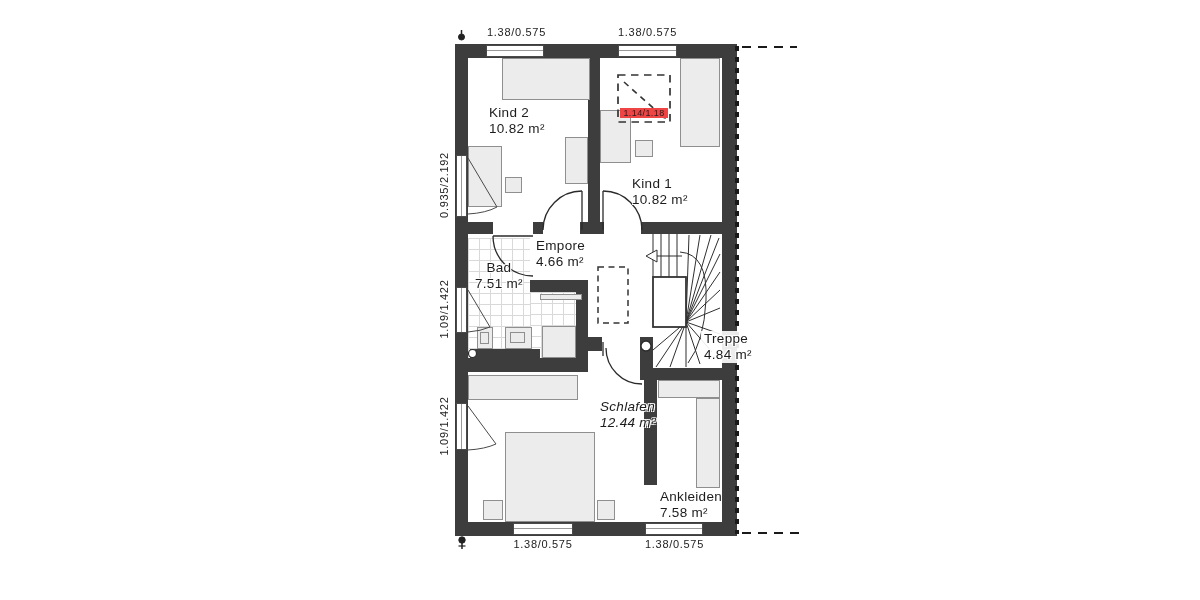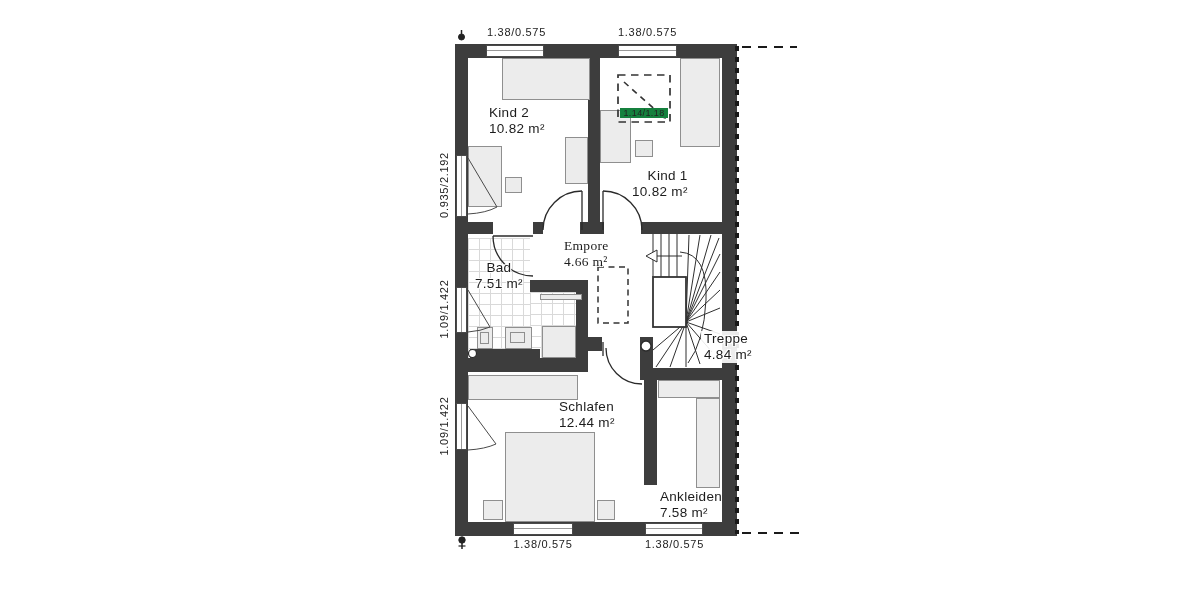--- a/index.html
+++ b/index.html
@@ -15,21 +15,21 @@
   .win-h{position:absolute;height:12px;box-sizing:border-box;border:1px solid #4a4a4a;
          background:linear-gradient(to bottom,#fff 0 4px,#999 4px 5px,#fff 5px 12px);}
   .win-v{position:absolute;width:11px;box-sizing:border-box;border:1px solid #4a4a4a;
          background:linear-gradient(to right,#fff 0 4px,#999 4px 5px,#fff 5px 11px);}
   .room-label{position:absolute;font-size:13.5px;line-height:16px;color:#1c1c1c;
               letter-spacing:.3px;white-space:nowrap;
               text-shadow:-1px -1px 0 #fff,1px -1px 0 #fff,-1px 1px 0 #fff,1px 1px 0 #fff;}
   .dim{position:absolute;font-size:11px;color:#222;letter-spacing:.7px;white-space:nowrap;
        text-align:center;}
   .dim-v{transform:rotate(-90deg);transform-origin:center;width:90px;}
-  .dim-roof{font-size:9px;letter-spacing:.4px;background:#15803d;padding:0 1px;}
+  .dim-roof{font-size:9px;letter-spacing:.4px;background:#ef4444;padding:0 1px;}
   .treppe-bg{background:rgba(255,255,255,.9);padding:0 3px;}
   svg{position:absolute;left:0;top:0;pointer-events:none;}
 </style>
 </head>
 <body>
 
 <div id="canvas">
 
   <div class="tiles" style="left:468px;top:238px;width:62px;height:120px;"></div>
   <div class="tiles" style="left:530px;top:292px;width:46px;height:66px;"></div>
@@ -161,37 +161,37 @@
       <circle cx="462" cy="540" r="3.2"></circle>
       <line x1="462" y1="543" x2="462" y2="549" stroke-width="1.5"></line>
       <line x1="458.5" y1="546" x2="465.5" y2="546" stroke-width="1.2"></line>
     </g>
   </svg>
 
   <div class="room-label" style="left:489px;top:105px;">
     <div>Kind 2</div>
     <div>10.82 m²</div>
   </div>
-  <div class="room-label" style="left:632px;top:168px;text-align:right;">
+  <div class="room-label" style="left:632px;top:176px;">
     <div>Kind 1</div>
     <div>10.82 m²</div>
   </div>
-  <div class="room-label" style="left:564px;top:238px;font-family:Liberation Serif, serif;">
+  <div class="room-label" style="left:536px;top:238px;">
     <div>Empore</div>
     <div>4.66 m²</div>
   </div>
   <div class="room-label" style="left:475px;top:260px;text-align:center;">
     <div>Bad</div>
     <div>7.51 m²</div>
   </div>
   <div class="room-label treppe-bg" style="left:661px;top:331px;margin-left:40px;">
     <div>Treppe</div>
     <div>4.84 m²</div>
   </div>
-  <div class="room-label" style="left:559px;top:399px;">
+  <div class="room-label" style="left:600px;top:399px;font-style:italic;">
     <div>Schlafen</div>
     <div>12.44 m²</div>
   </div>
   <div class="room-label" style="left:660px;top:489px;">
     <div>Ankleiden</div>
     <div>7.58 m²</div>
   </div>
 
   <div class="dim" style="left:487px;top:26px;width:58px;">1.38/0.575</div>
   <div class="dim" style="left:618px;top:26px;width:59px;">1.38/0.575</div>

